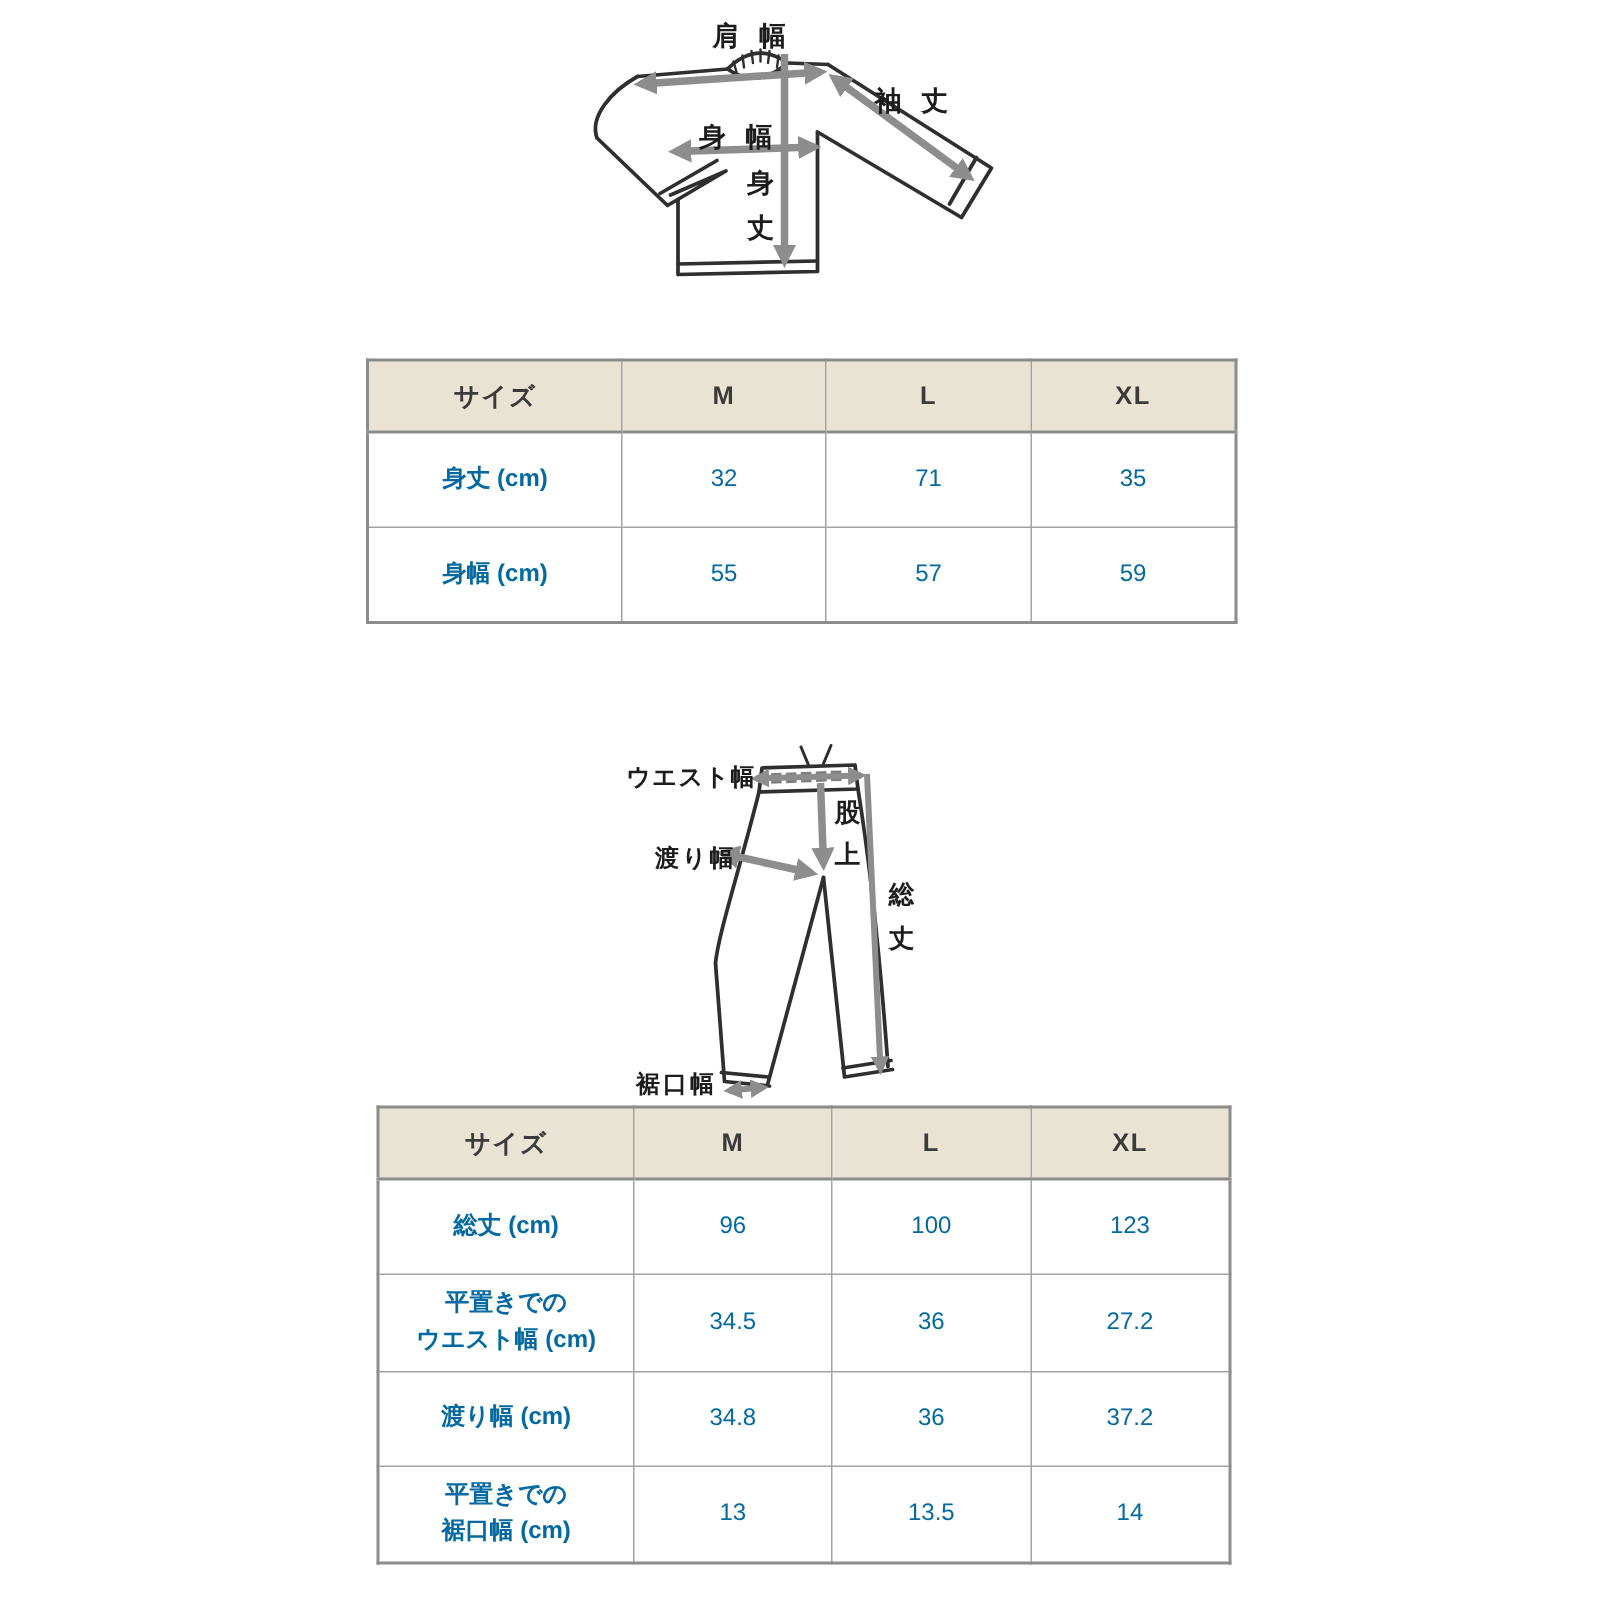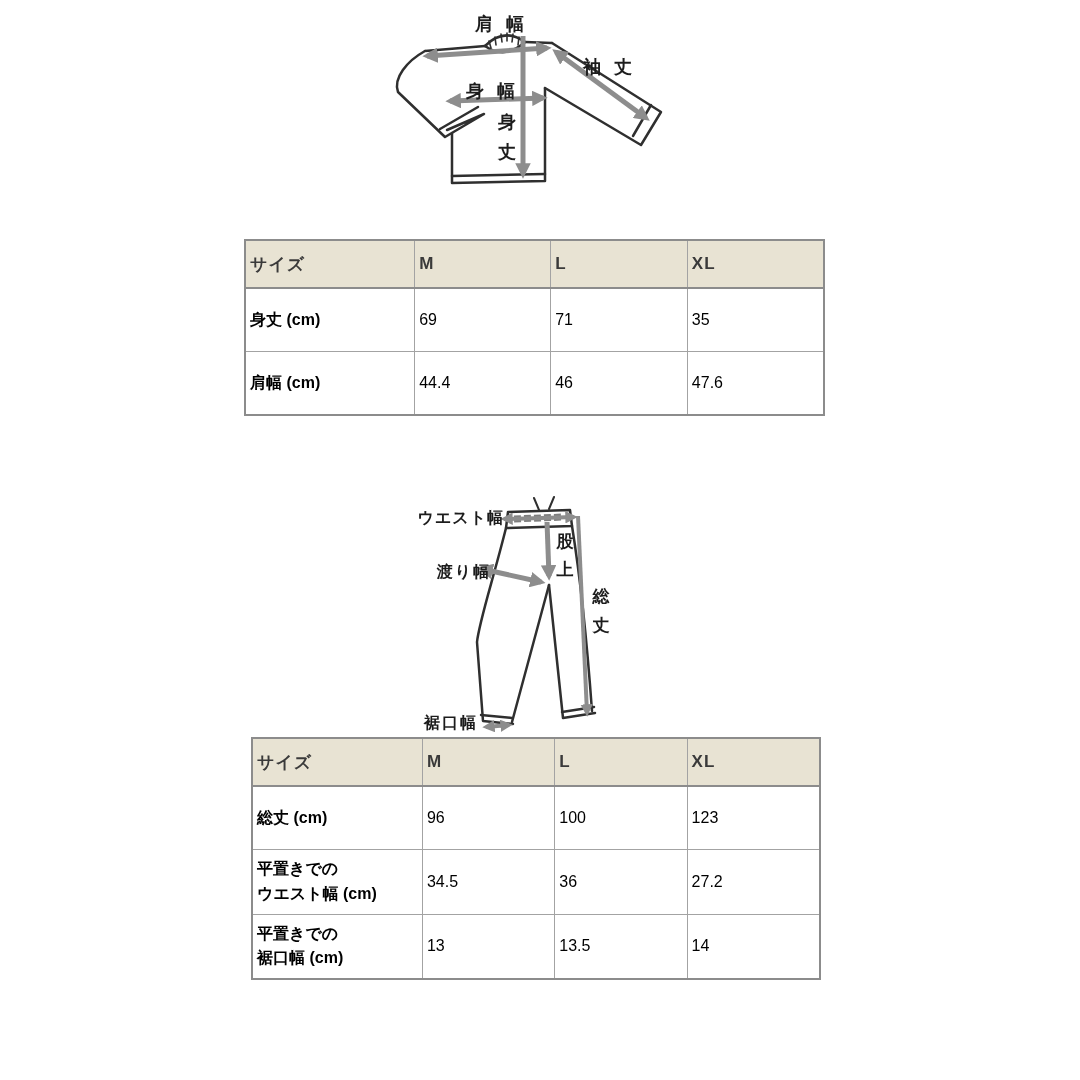--- a/index.html
+++ b/index.html
@@ -16,38 +16,38 @@
   
   table.size-table{
     border-collapse:collapse;
     table-layout:fixed;
     border:2px solid #8c8c8c;
     background:#fff;
   }
   table.size-table th,
   table.size-table td{
     border:1px solid #a3a3a3;
-    text-align:left;
+    text-align:center;
     vertical-align:middle;
     padding:0 4px;
     margin-left:17px;
   }
   table.size-table thead th{
     background:#e8e3d3;
     font-size:17px;
     font-weight:bold;
     color:#3a3a3a;
     height:46px;
     border-bottom:2px solid #8c8c8c;
     letter-spacing:1px;
   }
   table.size-table td{
     font-size:16px;
     height:48px;
-    color:#000000;
+    color:#0369a1;
   }
   table.size-table td.row-label{
     font-weight:bold;
     white-space:pre-line;
     line-height:1.55;
     padding:7px 4px;
   }
   #shirt-table{left:244px;top:239px;width:581px;}
   #pants-table{left:251px;top:737px;width:570px;}
 
@@ -118,29 +118,29 @@
     <tr>
       <th>サイズ</th>
       <th>M</th>
       <th>L</th>
       <th>XL</th>
     </tr>
   </thead>
   <tbody>
       <tr>
         <td class="row-label">身丈 (cm)</td>
-        <td>69</td>
+        <td>32</td>
         <td>71</td>
         <td>35</td>
       </tr>
       <tr>
-        <td class="row-label">肩幅 (cm)</td>
-        <td>44.4</td>
-        <td>46</td>
-        <td>47.6</td>
+        <td class="row-label">身幅 (cm)</td>
+        <td>55</td>
+        <td>57</td>
+        <td>59</td>
       </tr>
     </tbody>
 </table>
 
 <svg id="pants-svg" class="abs" width="242" height="250" viewBox="0 0 242 250">
   <defs>
     <marker id="arwP" viewBox="0 0 10 10" refX="7" refY="5" markerWidth="3.1" markerHeight="3.1" orient="auto-start-reverse">
       <path d="M0,0 L10,5 L0,10 z" fill="#8d8d8d"></path>
     </marker>
   </defs>
@@ -197,20 +197,26 @@
         <td>123</td>
       </tr>
       <tr>
         <td class="row-label">平置きでの
 ウエスト幅 (cm)</td>
         <td>34.5</td>
         <td>36</td>
         <td>27.2</td>
       </tr>
       <tr>
+        <td class="row-label">渡り幅 (cm)</td>
+        <td>34.8</td>
+        <td>36</td>
+        <td>37.2</td>
+      </tr>
+      <tr>
         <td class="row-label">平置きでの
 裾口幅 (cm)</td>
         <td>13</td>
         <td>13.5</td>
         <td>14</td>
       </tr>
     </tbody>
 </table>
 
 </body></html>

